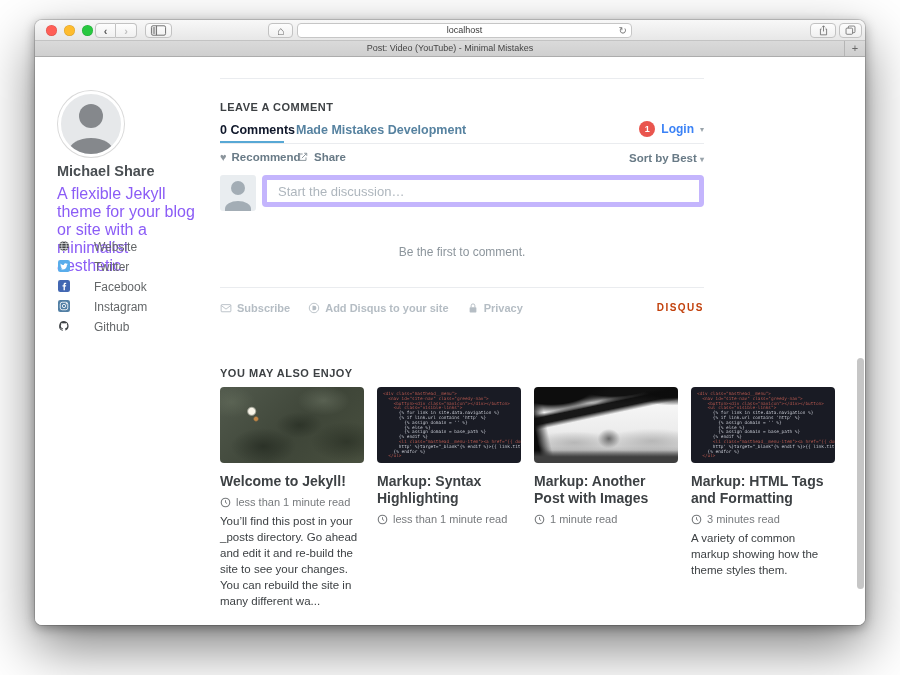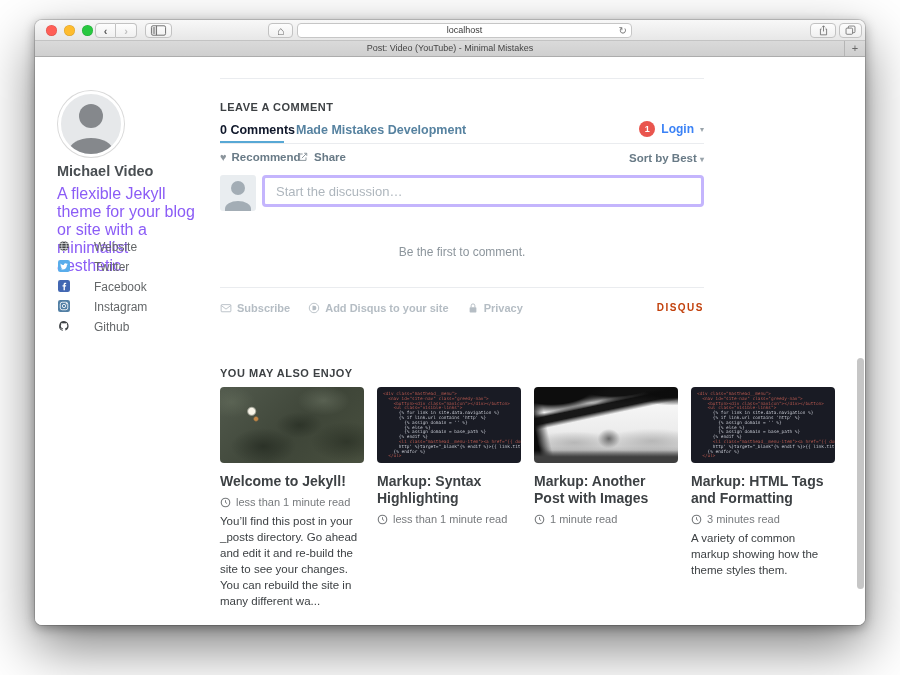--- a/index.html
+++ b/index.html
@@ -96,21 +96,21 @@
   .dq-act svg { width:12px; height:12px; }
   .dq-sort { position:absolute; right:0; top:1px; font-size:11.5px; font-weight:bold; color:#687a86; cursor:pointer; }
 
   .dq-avatar { position:absolute; left:185px; top:118px; width:36px; height:36px; border-radius:3px;
     background:#e9edf0; overflow:hidden; }
   .dq-avatar .head { position:absolute; left:50%; top:6px; width:14px; height:14px; margin-left:-7px;
     border-radius:50%; background:#a3adb5; }
   .dq-avatar .body { position:absolute; left:50%; bottom:-6px; width:26px; height:16px; margin-left:-13px;
     border-radius:50% 50% 0 0; background:#a3adb5; }
   .dq-input { position:absolute; left:227px; top:118px; width:442px; height:32px;
-    border:3px solid #c4b5fd; border-radius:4px; padding:0 11px; font-size:13px; color:#2a2e2e;
+    border:5px solid #c4b5fd; border-radius:4px; padding:0 11px; font-size:13px; color:#2a2e2e;
     font-family:"Liberation Sans", sans-serif; background:#fff; }
   .dq-input::placeholder { color:#aeb6bd; opacity:1; }
 
   .dq-empty { position:absolute; left:185px; top:188px; width:484px; text-align:center;
     font-size:12px; color:#8c959c; }
 
   .dq-footer { position:absolute; left:185px; top:245px; width:484px; height:16px; }
   .dq-flinks { position:absolute; left:0; top:0; display:flex; gap:18px; }
   .dq-flink { display:flex; align-items:center; gap:5px; font-size:11px; font-weight:bold; color:#b5bdc4; cursor:pointer; }
   .dq-flink svg { width:12px; height:12px; }
@@ -203,21 +203,21 @@
     <div class="tab-title">Post: Video (YouTube) - Minimal Mistakes</div>
     <div class="newtab">+</div>
   </div>
 
   <div class="page">
 
     <div class="author-avatar">
       <div class="head"></div>
       <div class="body"></div>
     </div>
-    <div class="author-name">Michael Video</div>
+    <div class="author-name">Michael Share</div>
     <div class="author-bio">A flexible Jekyll theme for your blog or site with a minimalist aesthetic.</div>
     <div class="author-links" id="author-links">
   <div class="author-link">
     <span class="li">
             <svg viewBox="0 0 16 16">
               <circle cx="8" cy="8" r="6.5" fill="#3d4144"></circle>
               <ellipse cx="8" cy="8" rx="3" ry="6.5" fill="none" stroke="#fff" stroke-width=".9"></ellipse>
               <path d="M1.5 8h13M2.6 4.6h10.8M2.6 11.4h10.8" stroke="#fff" stroke-width=".9" fill="none"></path>
             </svg>
           </span>

